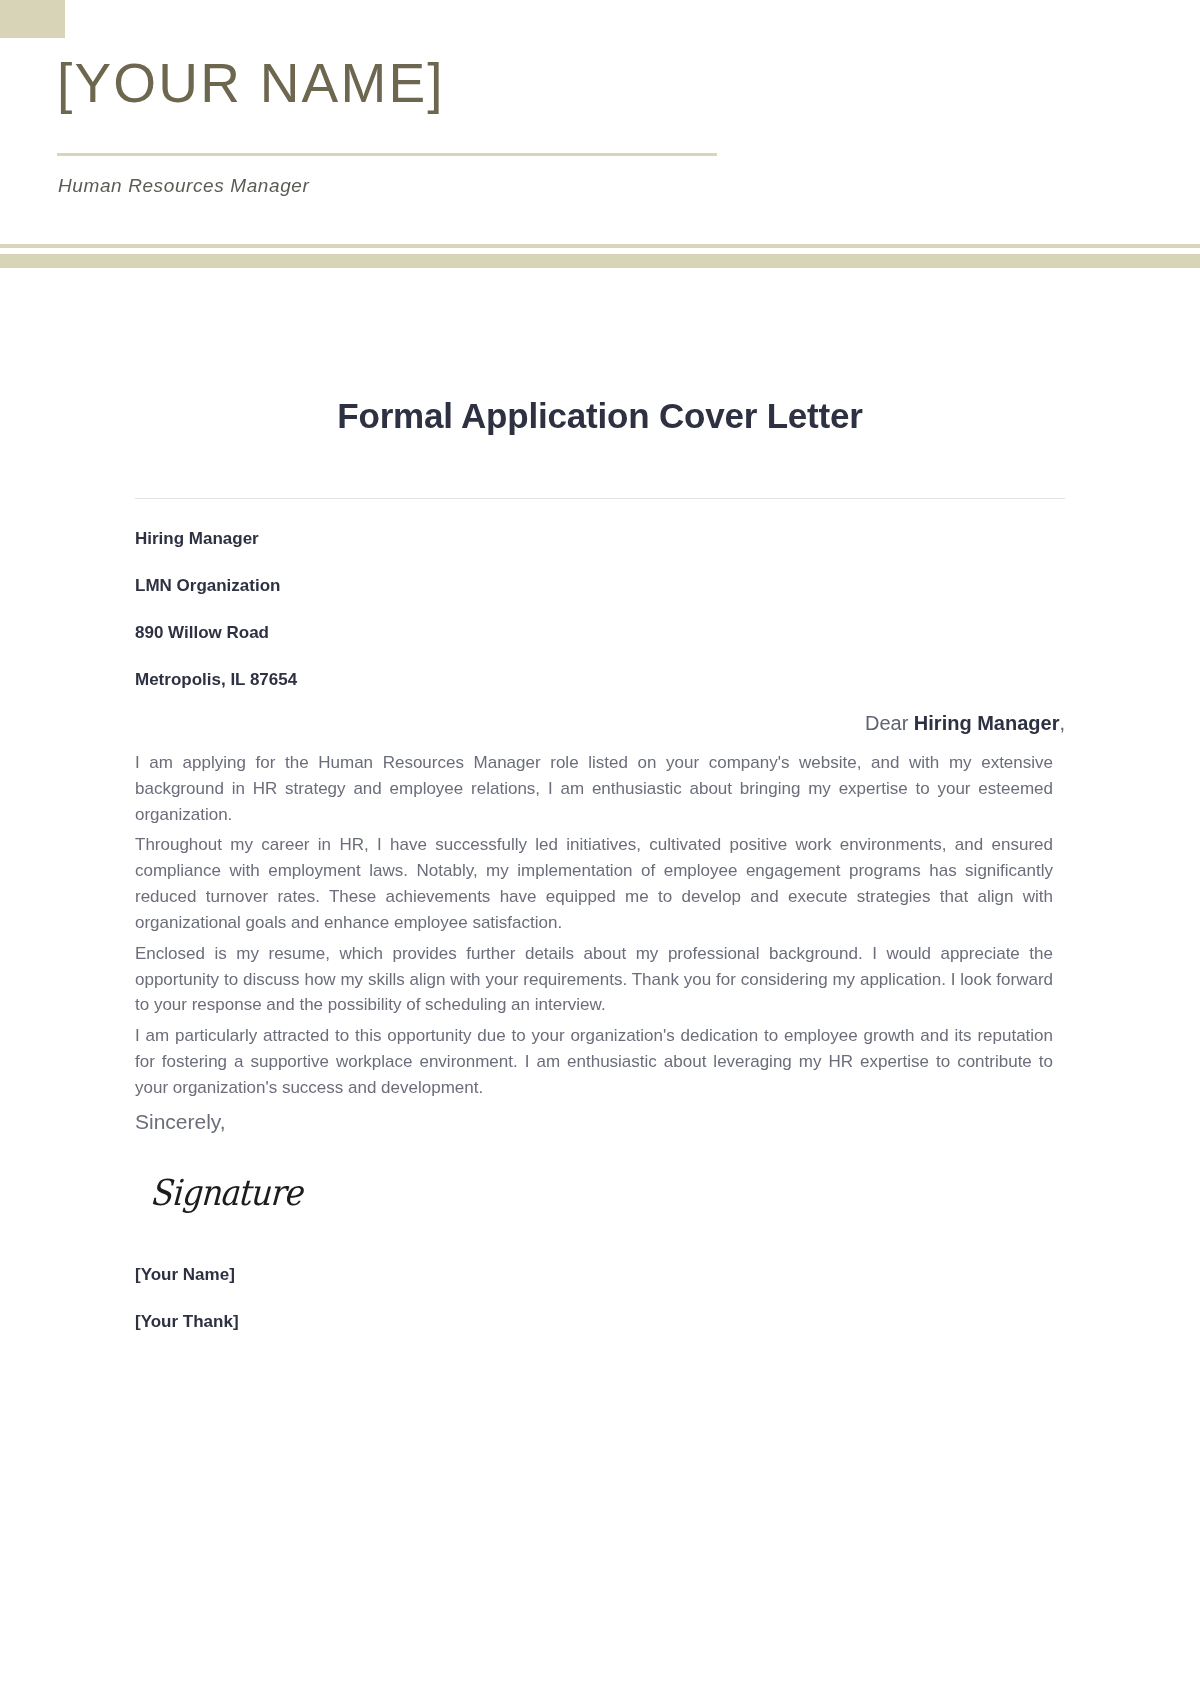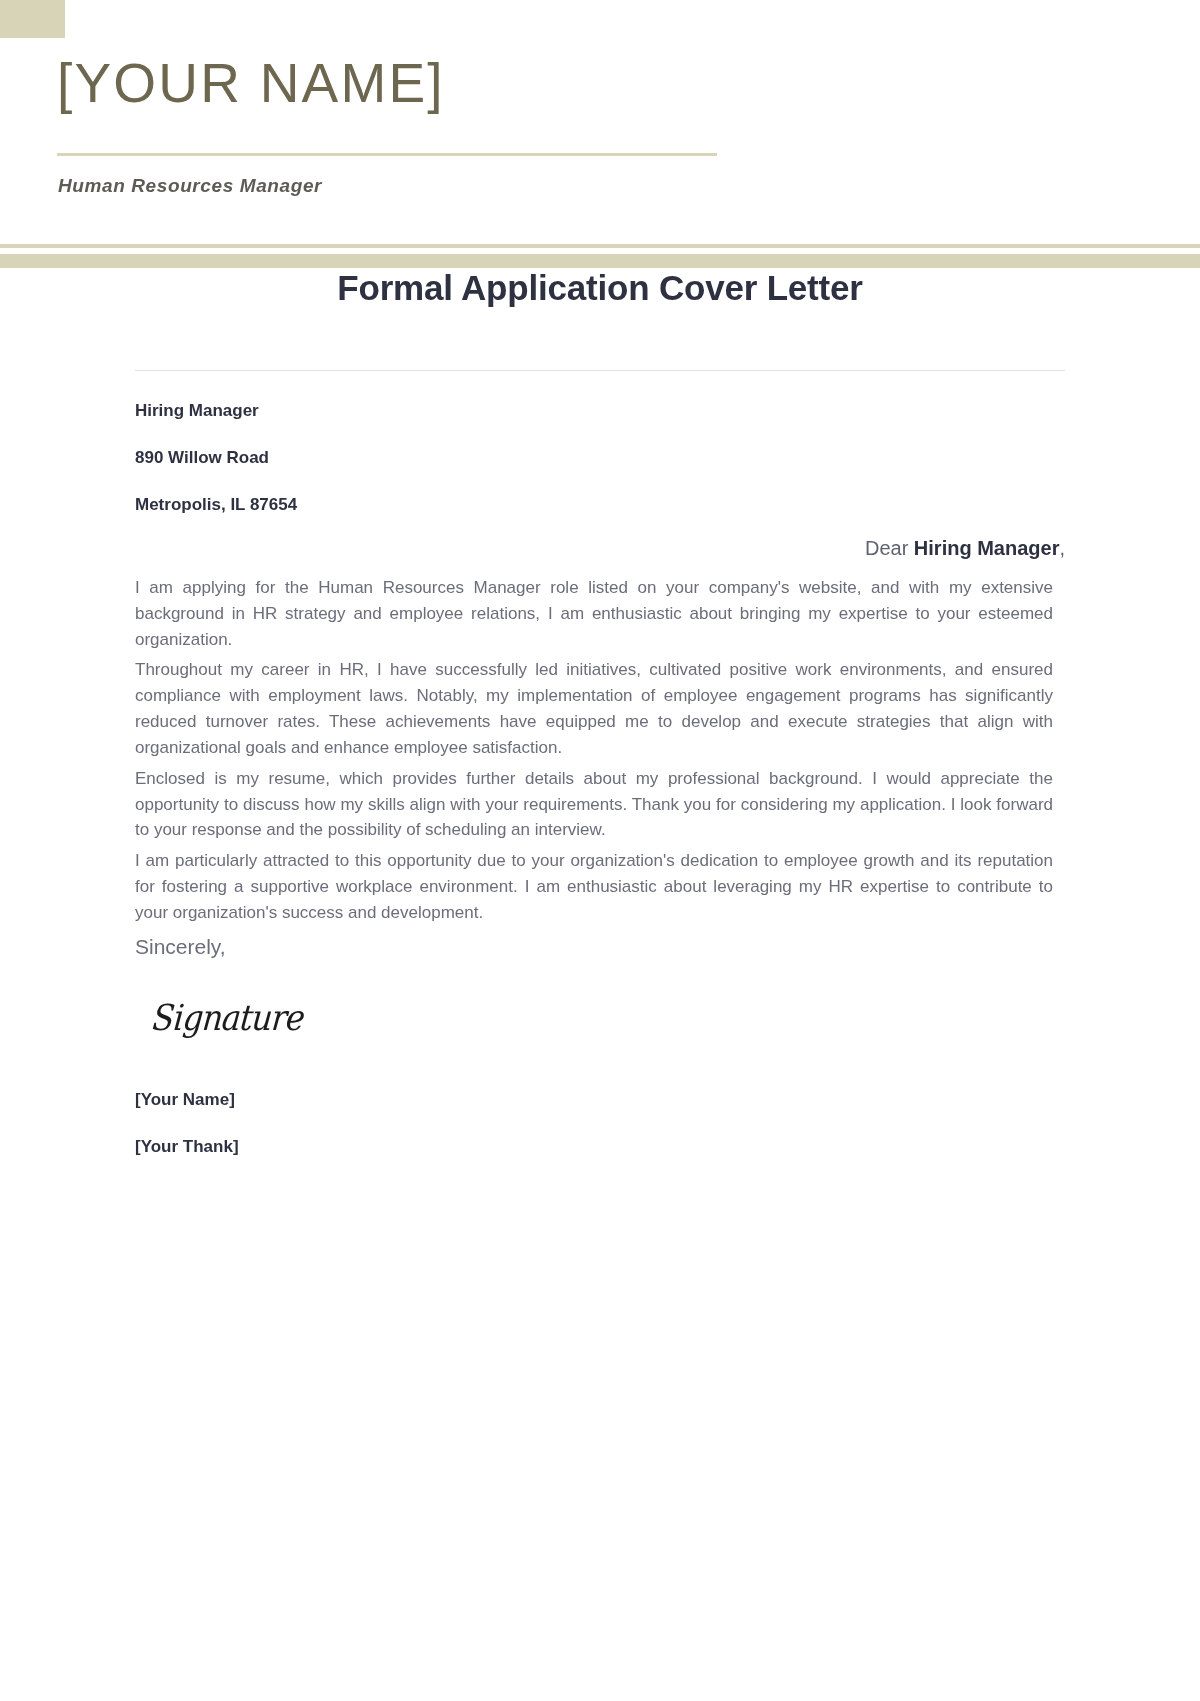--- a/index.html
+++ b/index.html
@@ -51,21 +51,21 @@
     height: 3px;
     background: #d9d5ba;
   }
   .job-title {
     position: absolute;
     left: 58px;
     top: 175px;
     font-family: "Liberation Sans", sans-serif;
     font-size: 19px;
     font-style: italic;
-    font-weight: 700;
+    font-weight: 400;
     letter-spacing: 0.6px;
     color: #5c5b55;
   }
 
   
   .band-thin {
     position: absolute;
     left: 0;
     top: 244px;
     width: 1200px;
@@ -95,20 +95,21 @@
     left: 0;
     top: 268px;
     width: 1200px;
   }
   .doc-title {
     text-align: center;
     font-size: 35px;
     font-weight: bold;
     color: #2e3142;
     letter-spacing: -0.2px;
+    margin-top: 128px;
   }
   .title-divider {
     width: 930px;
     height: 1px;
     background: #e2e3e6;
     margin: 62px auto 0 auto;
   }
 
   .content {
     width: 930px;
@@ -191,20 +192,21 @@
 
 <div class="page">
 
   <div class="doc-title">Formal Application Cover Letter</div>
   <div class="title-divider"></div>
 
   <div class="content">
 
     <div>
       <p class="addr-line">Hiring Manager</p>
+      <p class="addr-line">LMN Organization</p>
       <p class="addr-line">890 Willow Road</p>
       <p class="addr-line last">Metropolis, IL 87654</p>
     </div>
 
     <p class="salutation"><span>Dear </span><b>Hiring Manager</b><span>,</span></p>
 
     <p class="para">I am applying for the Human Resources Manager role listed on your company's website, and with my extensive background in HR strategy and employee relations, I am enthusiastic about bringing my expertise to your esteemed organization.</p>
     <p class="para">Throughout my career in HR, I have successfully led initiatives, cultivated positive work environments, and ensured compliance with employment laws. Notably, my implementation of employee engagement programs has significantly reduced turnover rates. These achievements have equipped me to develop and execute strategies that align with organizational goals and enhance employee satisfaction.</p>
     <p class="para">Enclosed is my resume, which provides further details about my professional background. I would appreciate the opportunity to discuss how my skills align with your requirements. Thank you for considering my application. I look forward to your response and the possibility of scheduling an interview.</p>
     <p class="para">I am particularly attracted to this opportunity due to your organization's dedication to employee growth and its reputation for fostering a supportive workplace environment. I am enthusiastic about leveraging my HR expertise to contribute to your organization's success and development.</p>

